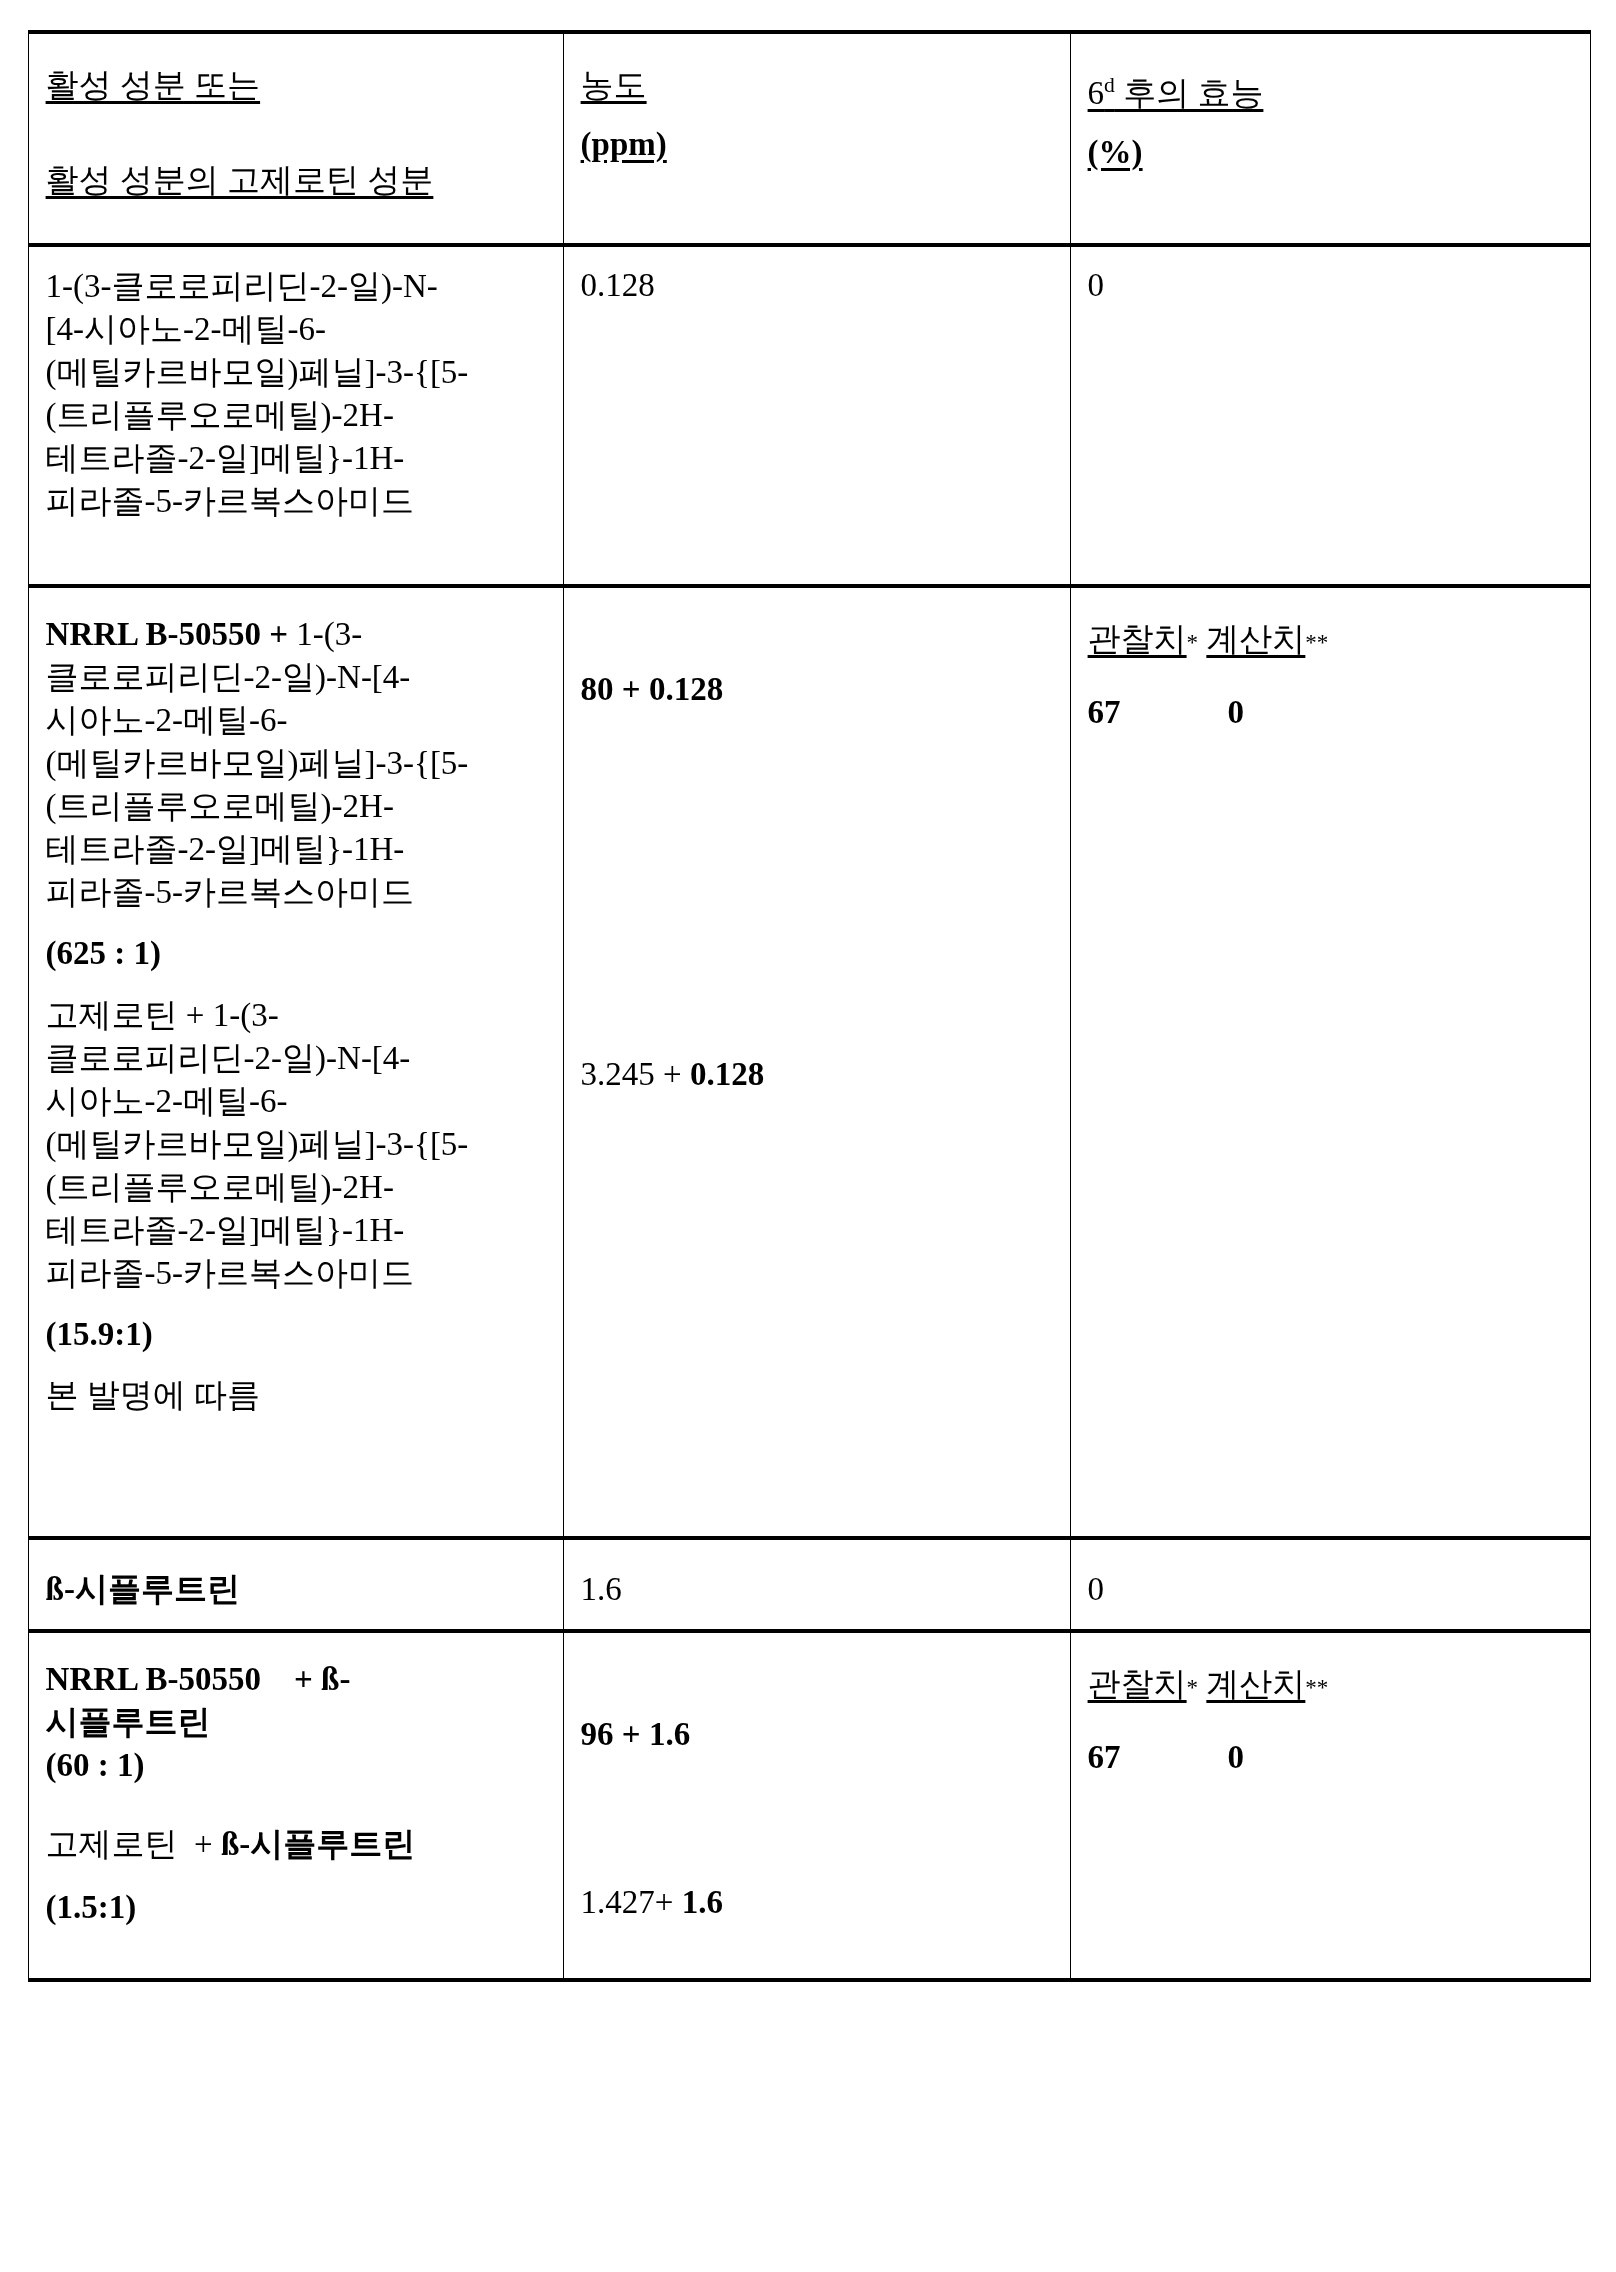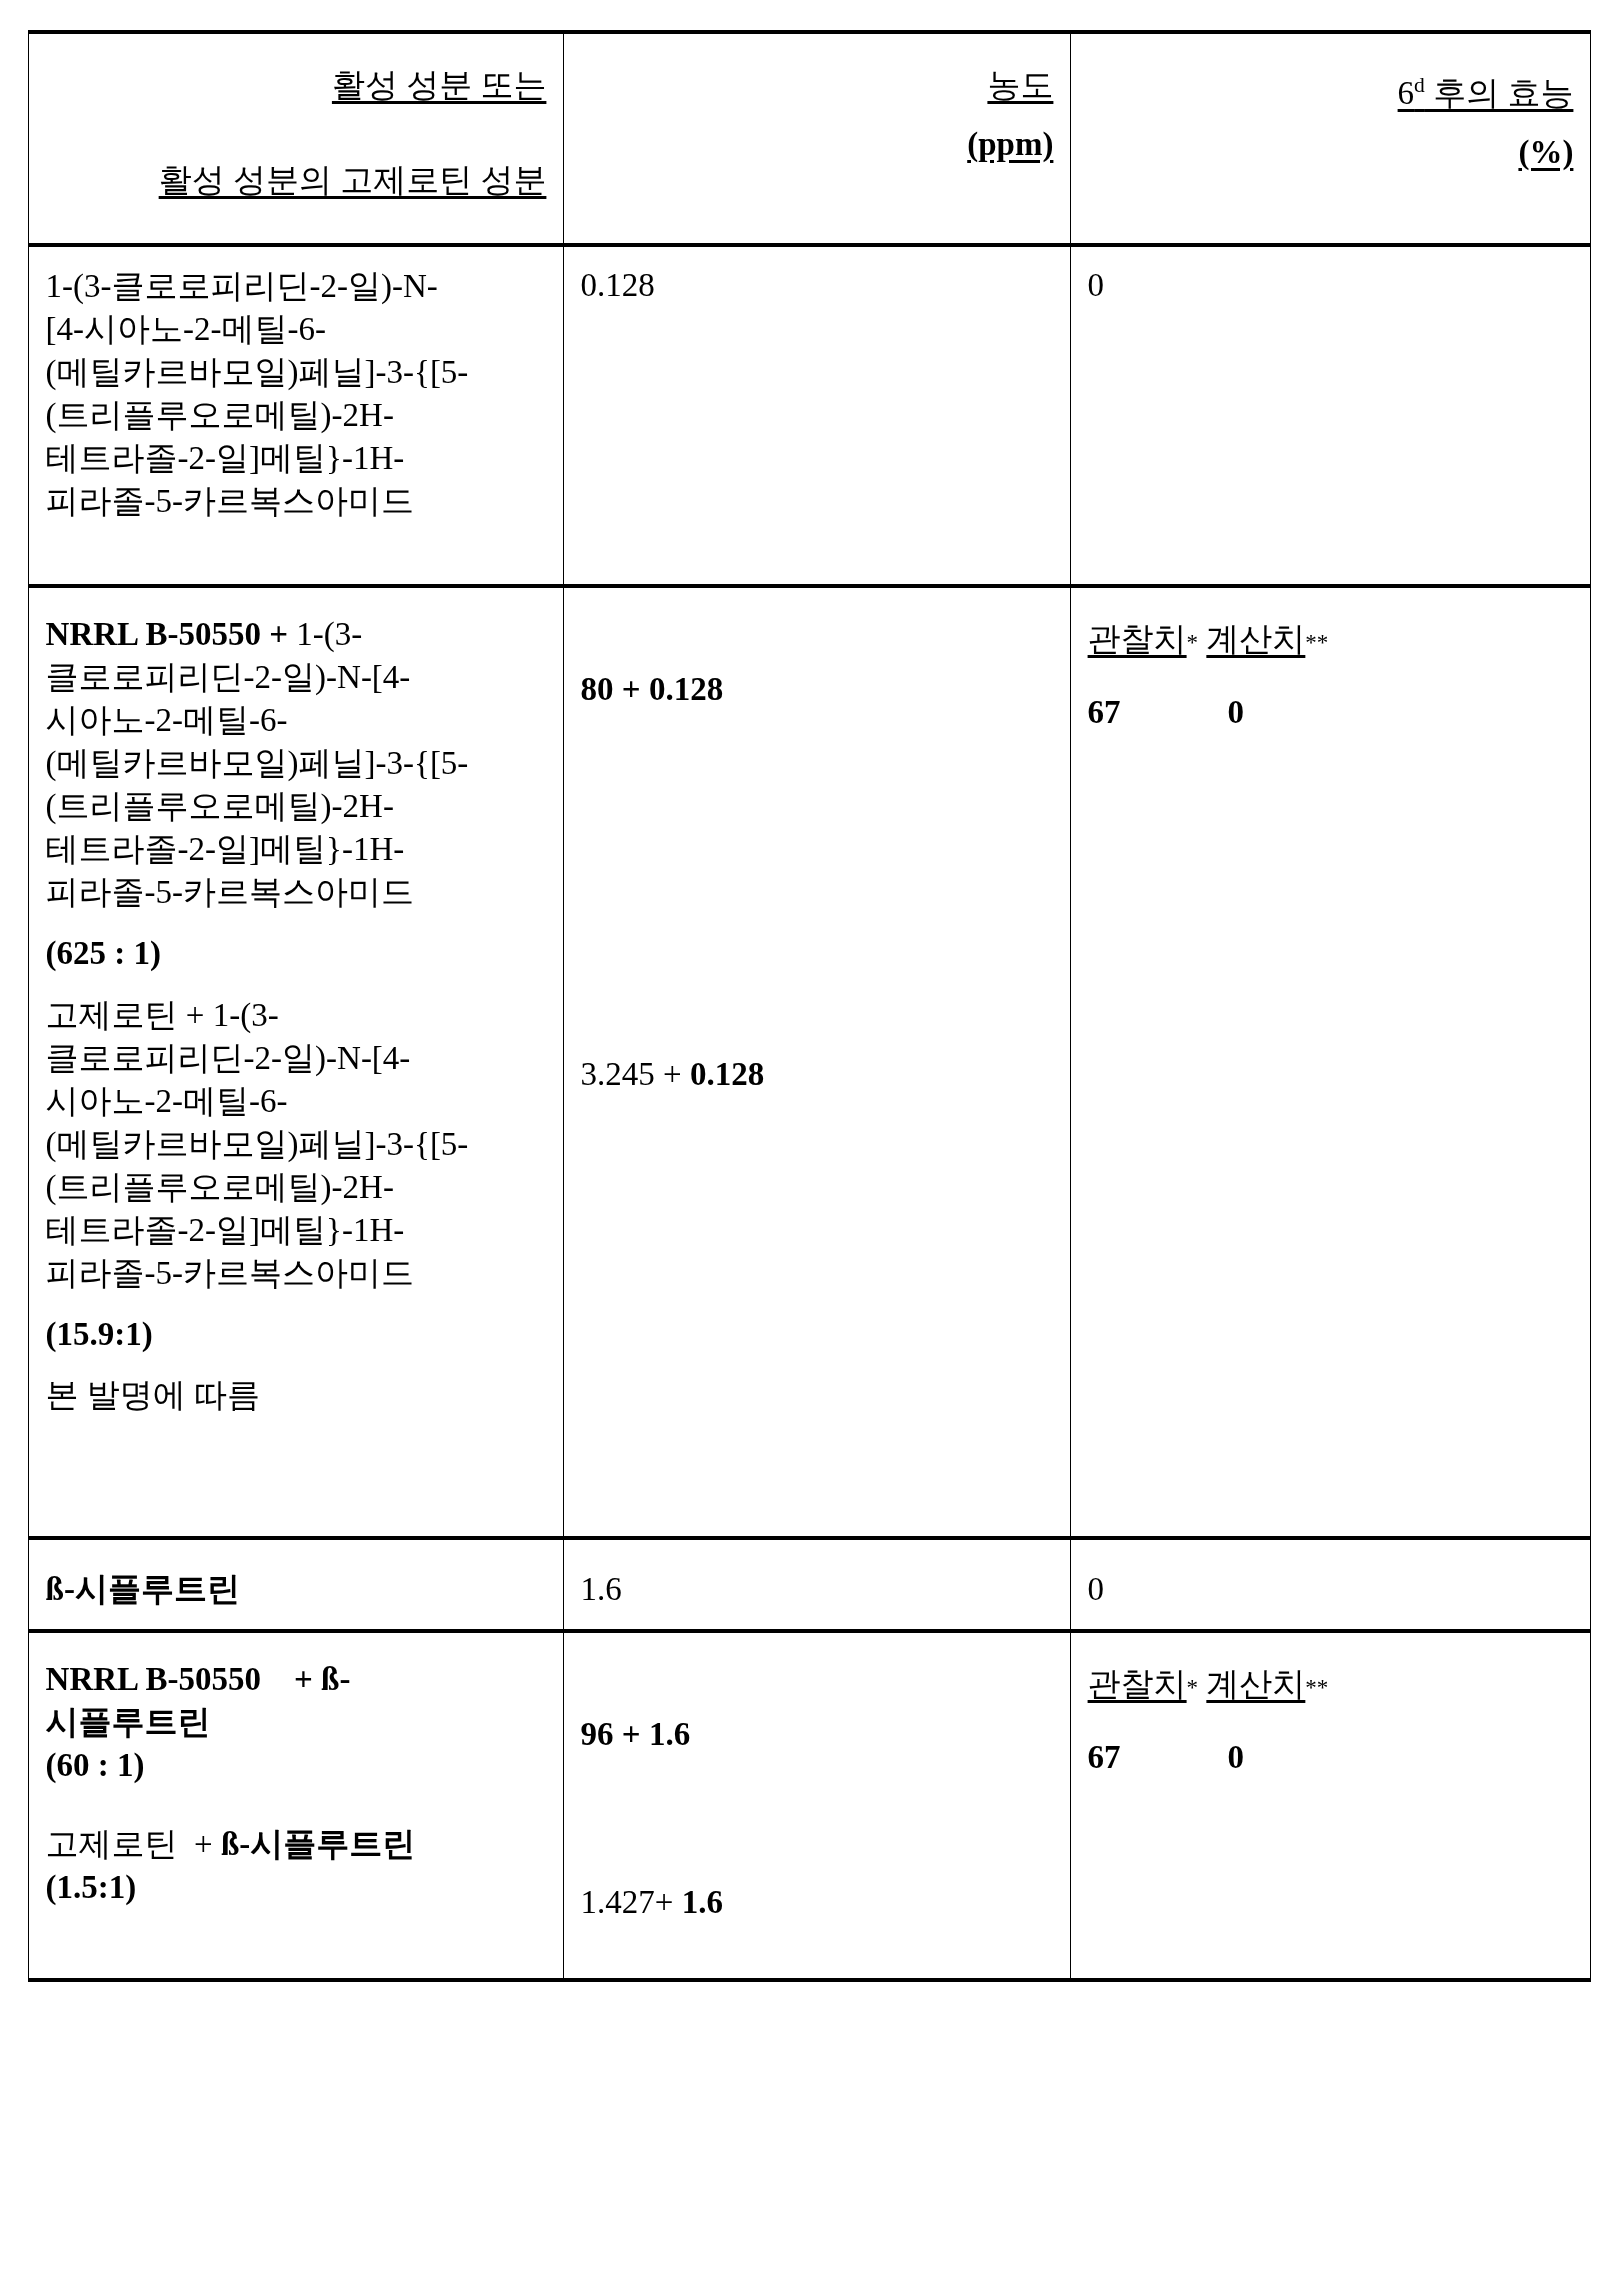--- a/index.html
+++ b/index.html
@@ -8,21 +8,21 @@
   table.doc { position: absolute; left: 28px; top: 30px; width: 1562px;
               border-collapse: collapse; table-layout: fixed; }
   table.doc td { border: 1.7px solid #000; vertical-align: top; padding: 0 16.6px; font-size: 33px; line-height: 52px; }
   table.doc tr { border-top: 4.2px solid #000; }
   table.doc tr.first { border-top: 4.2px solid #000; }
   table.doc { border-bottom: 4.2px solid #000; }
   col.c1 { width: 535px; } col.c2 { width: 507px; } col.c3 { width: 520px; }
   .u { text-decoration: underline; text-decoration-thickness: 3.3px; text-underline-offset: 5px; }
   .b { font-weight: bold; }
   .line { display: block; }
-  .hdr .line { margin-top: 25px; text-align: right; }
+  .hdr .line { margin-top: 25px; }
   .hdr .line + .line { margin-top: 43px; }
   .sup { font-size: 21.6px; vertical-align: 11.6px; line-height: 0; }
   .stack .line { line-height: 43px; }
   .mt { margin-top: 18.3px; }
   .obs-vals { display: flex; }
   .obs-vals span { width: 140px; font-family: Liberation Serif, serif; }
 </style>
 </head>
 <body>
 
@@ -111,21 +111,21 @@
       <span class="line">0</span>
     </td>
   </tr>
 
   <tr style="height:349px">
     <td class="stack" style="padding-top:25px">
       <span class="line b" style="white-space:pre">NRRL B-50550    + ß-</span>
       <span class="line b">시플루트린</span>
       <span class="line b" style="">(60 : 1)</span>
       <span class="line" style="margin-top:36px"><span style="white-space:pre">고제로틴  + </span><span class="b">ß-시플루트린</span></span>
-      <span class="line b" style="">(1.5:1)</span>
+      <span class="line b" style="margin-top:20px">(1.5:1)</span>
     </td>
     <td>
       <span class="line b" style="margin-top:75px">96 + 1.6</span>
       <span class="line" style="margin-top:116px"><span style="white-space:pre">1.427+ </span><span class="b">1.6</span></span>
     </td>
     <td style="padding-top:25px">
       <span class="line"><span class="u">관찰치</span><span style="font-size:23px">*</span> <span class="u">계산치</span><span style="font-size:23px">**</span></span>
       <span class="line b obs-vals" style="margin-top:16.6px">
             <span>67</span>
             <span>0</span>

